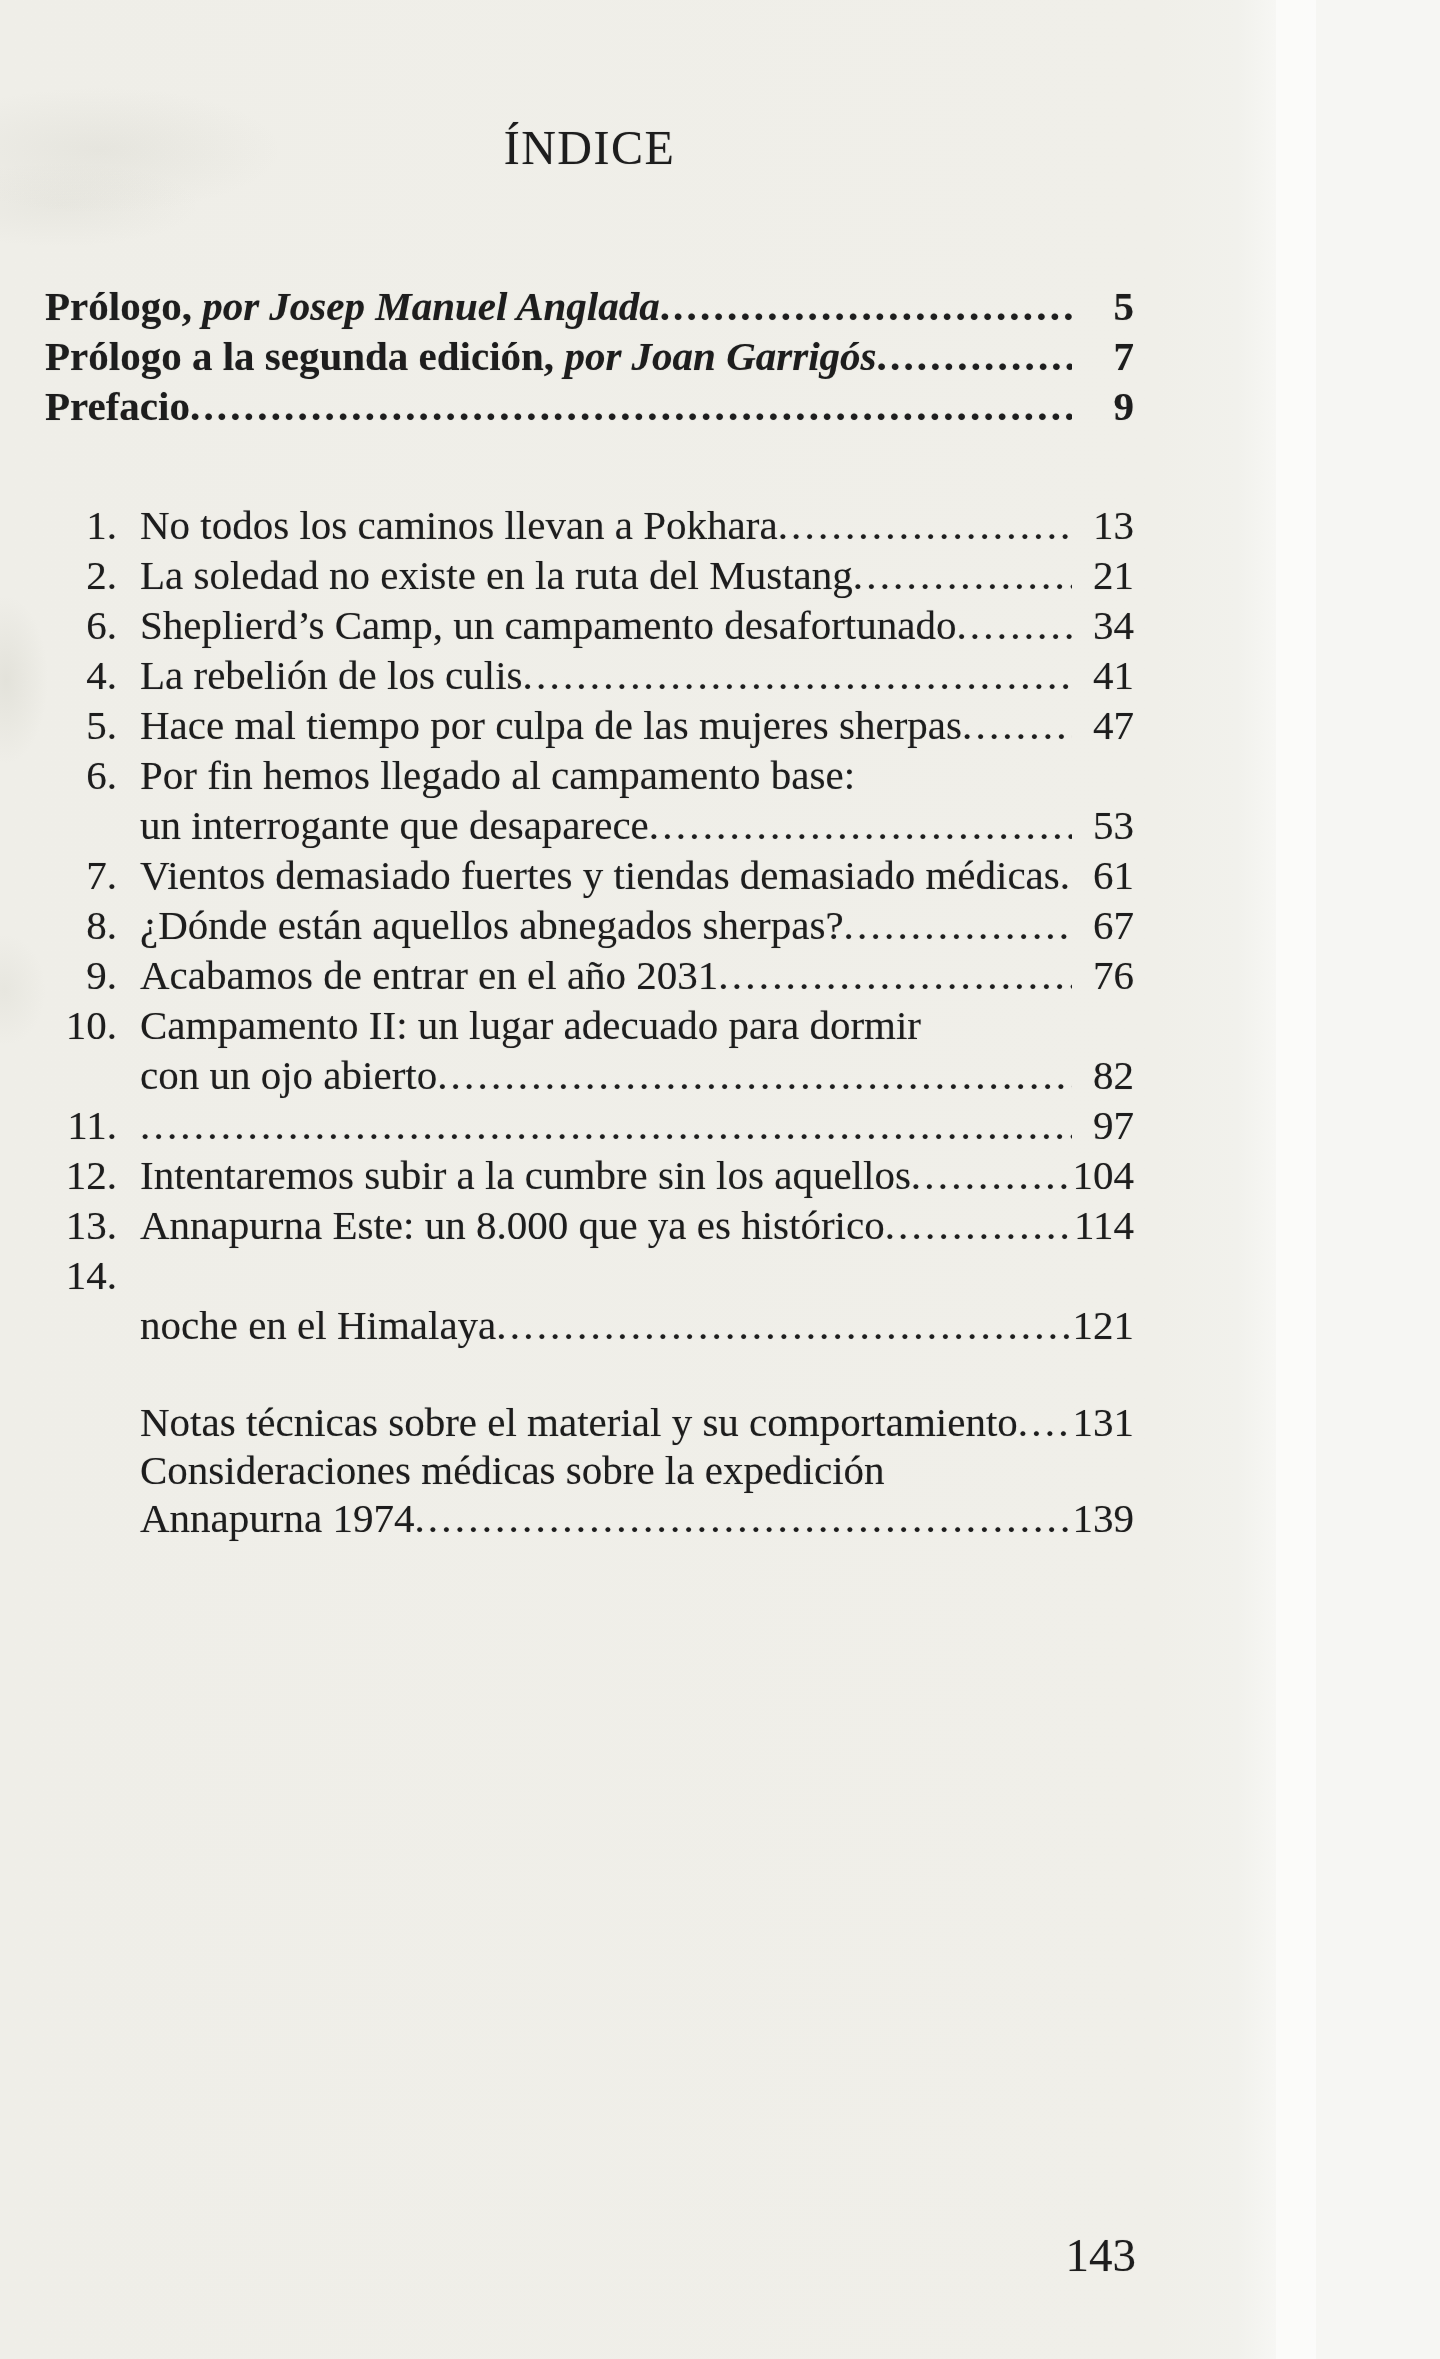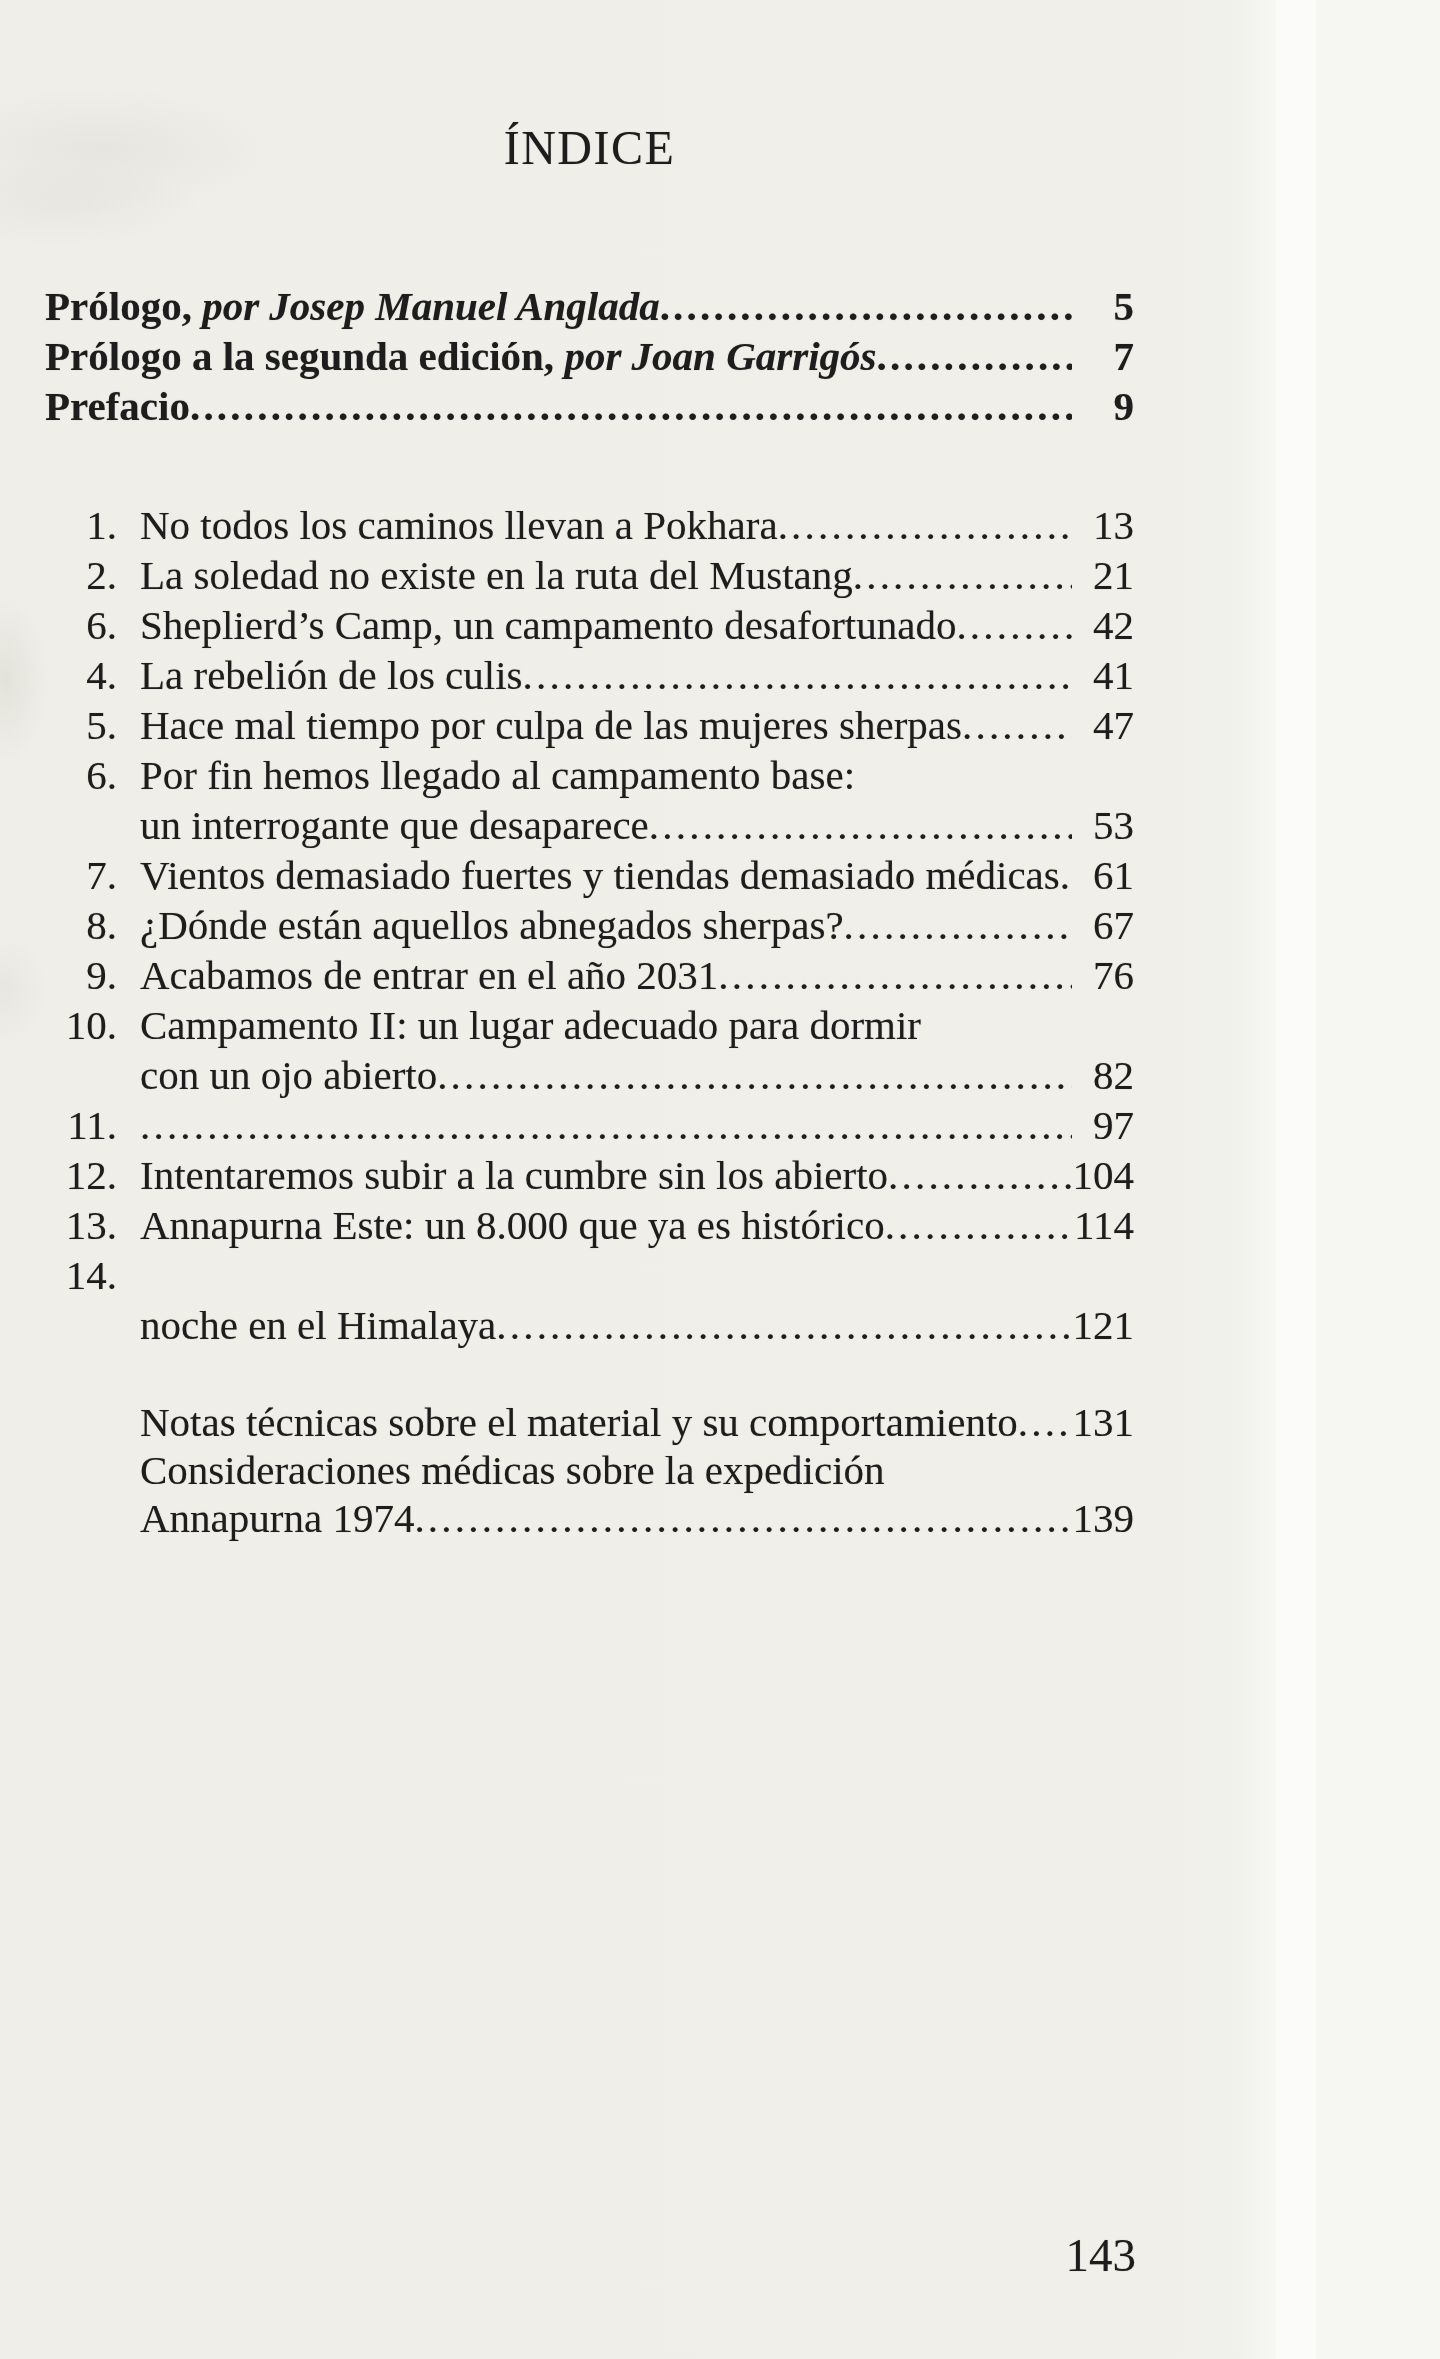--- a/index.html
+++ b/index.html
@@ -118,21 +118,21 @@
         <span class="num">2.</span>
         <span class="txt">La soledad no existe en la ruta del Mustang</span>
         <span class="leader"></span>
         <span class="pg">21</span>
       </div>
 
       <div class="row">
         <span class="num">6.</span>
         <span class="txt">Sheplierd’s Camp, un campamento desafortunado</span>
         <span class="leader"></span>
-        <span class="pg">42</span>
+        <span class="pg">34</span>
       </div>
 
       <div class="row">
         <span class="num">4.</span>
         <span class="txt">La rebelión de los culis</span>
         <span class="leader"></span>
         <span class="pg">41</span>
       </div>
 
       <div class="row">
@@ -186,21 +186,21 @@
       </div>
 
       <div class="row">
         <span class="num">11.</span>
         <span class="leader"></span>
         <span class="pg">97</span>
       </div>
 
       <div class="row">
         <span class="num">12.</span>
-        <span class="txt">Intentaremos subir a la cumbre sin los abierto</span>
+        <span class="txt">Intentaremos subir a la cumbre sin los aquellos</span>
         <span class="leader"></span>
         <span class="pg">104</span>
       </div>
 
       <div class="row">
         <span class="num">13.</span>
         <span class="txt">Annapurna Este: un 8.000 que ya es histórico</span>
         <span class="leader"></span>
         <span class="pg">114</span>
       </div>

